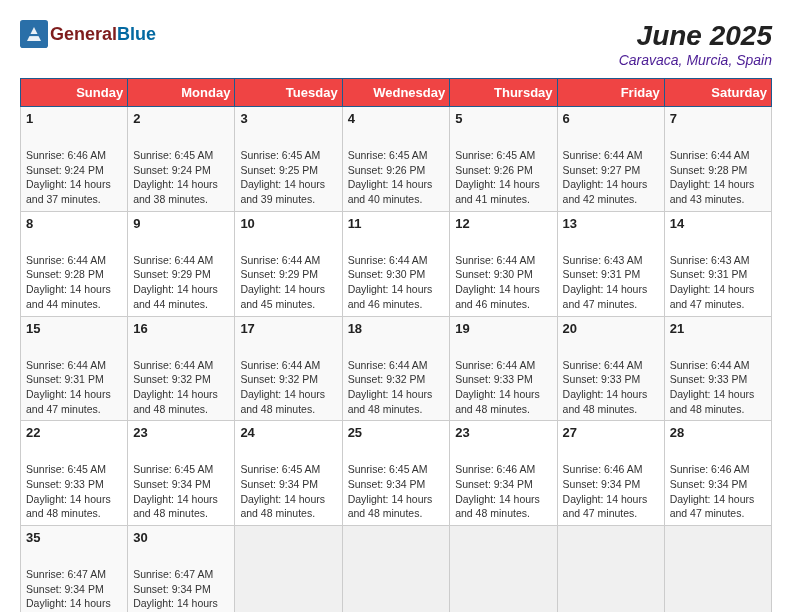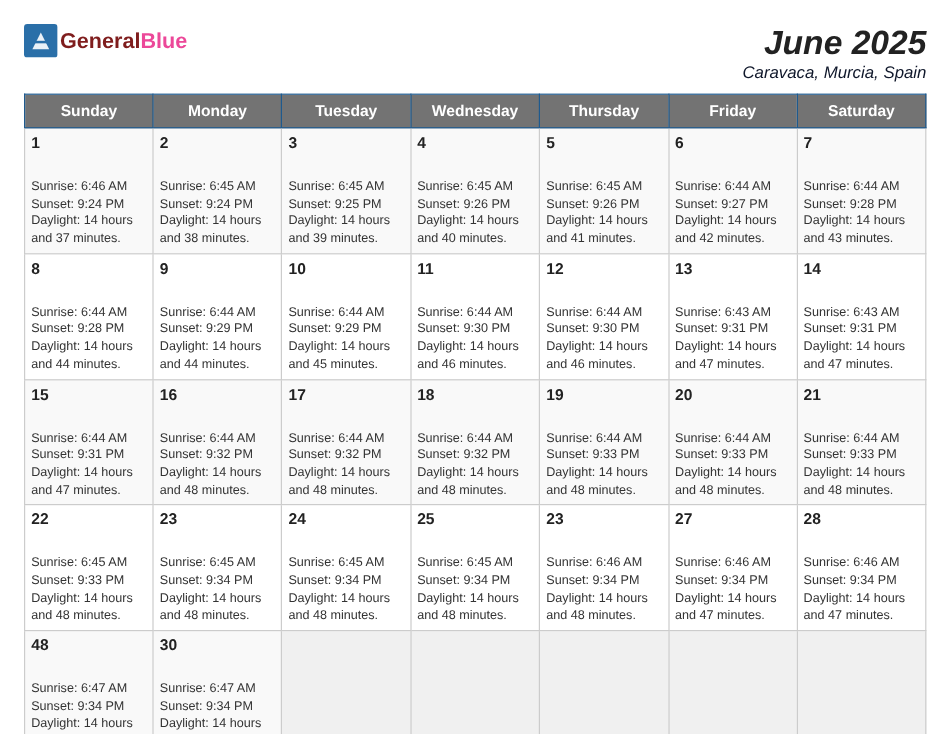--- a/index.html
+++ b/index.html
@@ -21,50 +21,50 @@
       align-items: center;
     }
     .logo-text-general {
       font-size: 18px;
       font-weight: bold;
       color: #7f1d1d;
     }
     .logo-text-blue {
       font-size: 18px;
       font-weight: bold;
-      color: #ec4899;
+      color: #0369a1;
     }
     .logo-icon {
       width: 28px;
       height: 28px;
       margin-right: 2px;
     }
     .title-block {
       text-align: right;
       font-style: italic;
     }
     .month-year {
       font-size: 28px;
       font-weight: bold;
       color: #222;
     }
     .location {
       font-size: 14px;
-      color: #0f172a;
+      color: #4c1d95;
     }
     .calendar {
       width: 100%;
       border-collapse: collapse;
       font-size: 11px;
     }
     .calendar thead tr th {
-      background-color: #737373;
+      background-color: #ef4444;
       color: #fff;
       padding: 6px 4px;
-      text-align: center;
+      text-align: right;
       font-size: 13px;
       font-weight: bold;
       border: 1px solid #1e5a8e;
     }
     .calendar tbody tr td {
       border: 1px solid #ccc;
       vertical-align: top;
       padding: 4px 5px;
       width: 108px;
       min-height: 80px;
@@ -352,21 +352,21 @@
         <span class="day-num">28</span>
         <div class="day-info">
           Sunrise: 6:46 AM<br>
           Sunset: 9:34 PM<br>
           Daylight: 14 hours and 47 minutes.
         </div>
       </td>
       </tr>
       <tr>
         <td>
-        <span class="day-num">48</span>
+        <span class="day-num">35</span>
         <div class="day-info">
           Sunrise: 6:47 AM<br>
           Sunset: 9:34 PM<br>
           Daylight: 14 hours and 47 minutes.
         </div>
       </td>
         <td>
         <span class="day-num">30</span>
         <div class="day-info">
           Sunrise: 6:47 AM<br>

